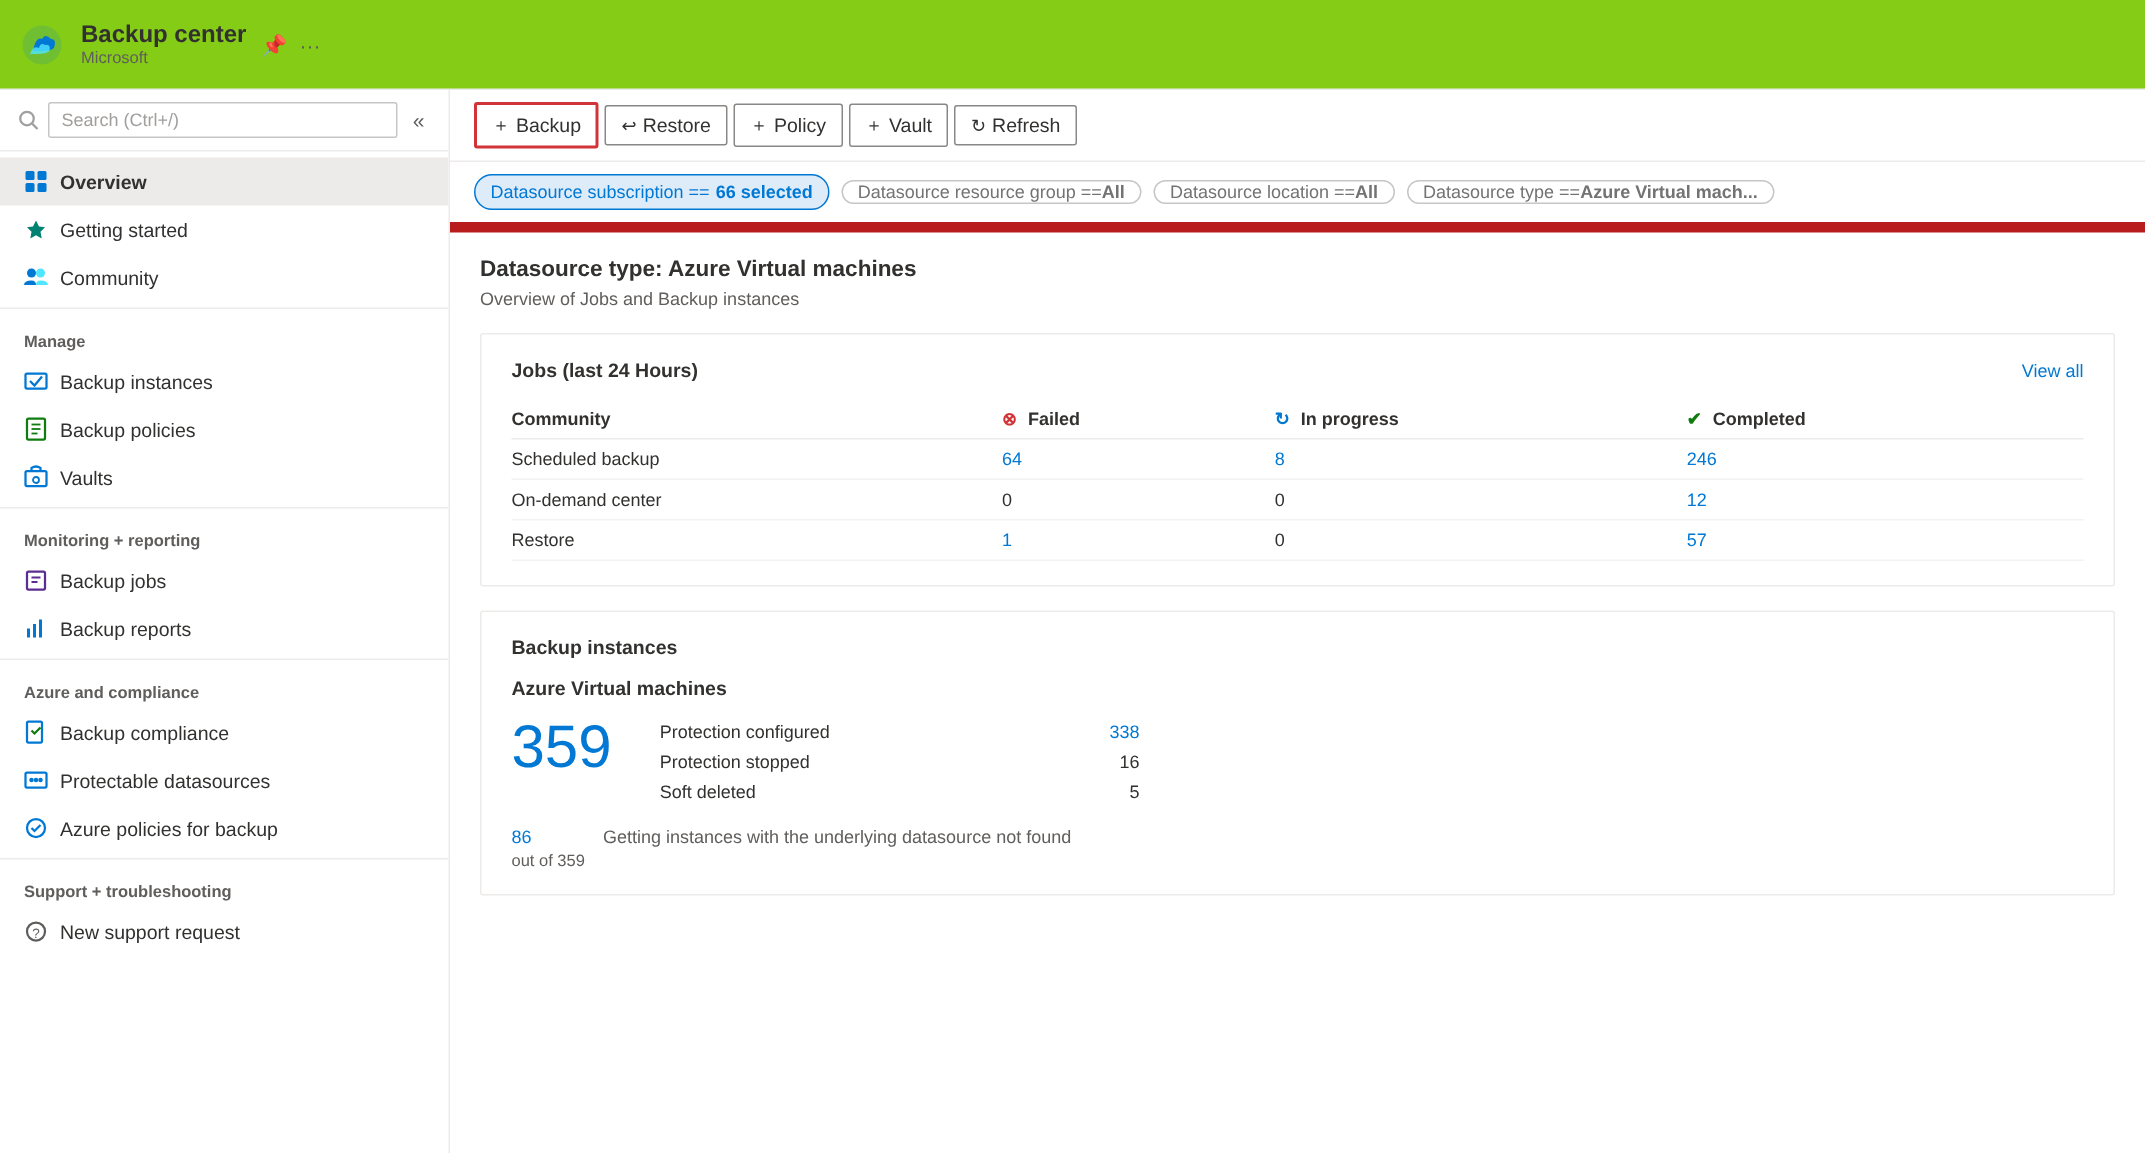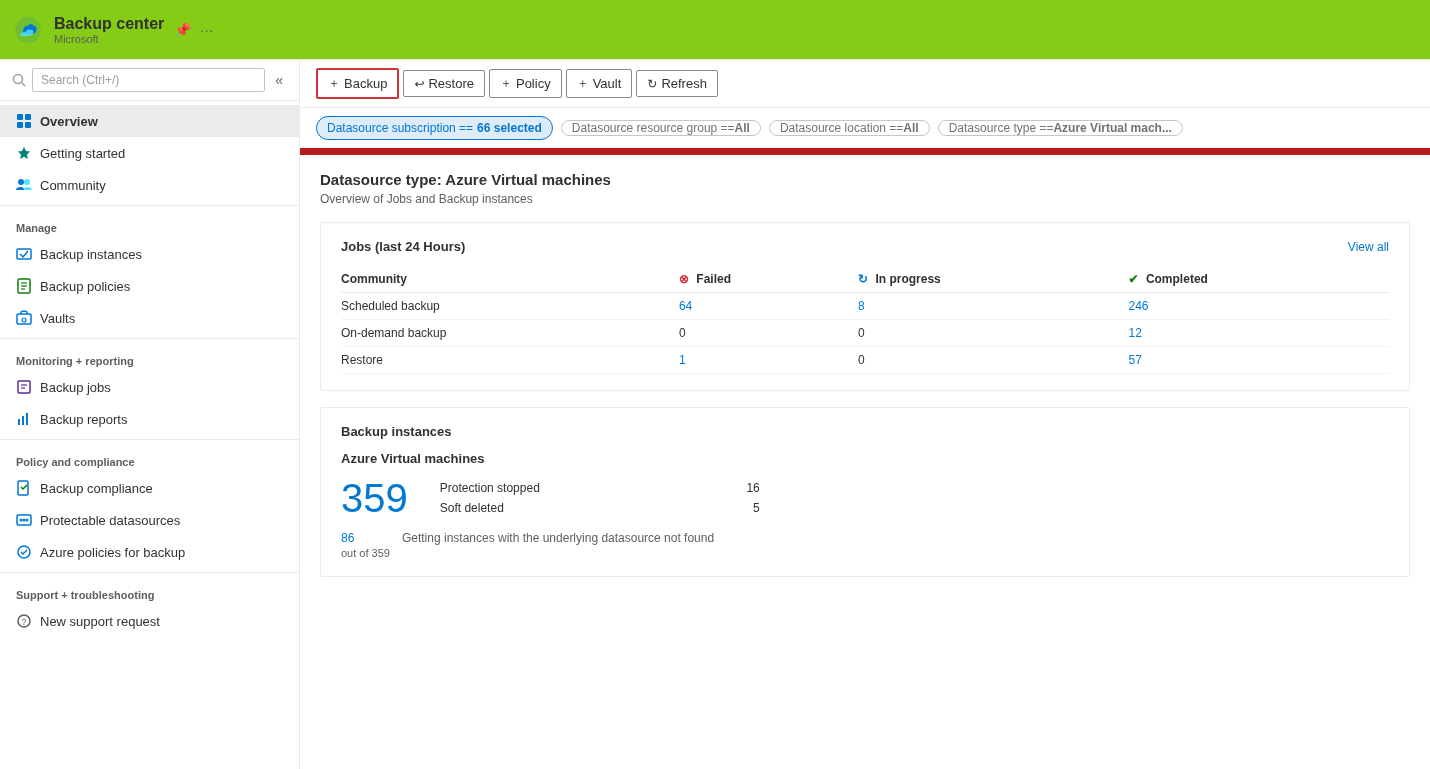--- a/index.html
+++ b/index.html
@@ -208,21 +208,21 @@
           <svg width="16" height="16" viewBox="0 0 16 16">
               <rect x="2" y="8" width="2" height="6" fill="#0078d4"></rect>
               <rect x="6" y="5" width="2" height="9" fill="#0078d4"></rect>
               <rect x="10" y="2" width="2" height="12" fill="#0078d4"></rect>
             </svg>
         </span>
         <span>Backup reports</span>
       </div>
 
       <hr class="nav-divider">
-      <div class="nav-section-label">Policy and compliance</div>
+      <div class="nav-section-label">Azure and compliance</div>
 
       <div class="nav-item">
         <span class="nav-icon">
           <svg width="16" height="16" viewBox="0 0 16 16">
               <rect x="2" y="1" width="10" height="14" rx="1" fill="none" stroke="#0078d4" stroke-width="1.5"></rect>
               <path d="M5 7 L7 9 L11 5" stroke="#107c10" stroke-width="1.5" fill="none"></path>
             </svg>
         </span>
         <span>Backup compliance</span>
       </div>
@@ -336,41 +336,45 @@
             </tr>
           </thead>
           <tbody>
             <tr>
               <td>Scheduled backup</td>
               <td class="link">64</td>
               <td class="link">8</td>
               <td class="link">246</td>
             </tr>
             <tr>
-              <td>On-demand backup</td>
+              <td>On-demand center</td>
               <td>0</td>
               <td>0</td>
               <td class="link">12</td>
             </tr>
             <tr>
               <td>Restore</td>
               <td class="link">1</td>
               <td>0</td>
               <td class="link">57</td>
             </tr>
           </tbody>
         </table>
       </div>
 
       <div class="card">
         <div class="instances-header">Backup instances</div>
         <div style="font-size:13px; font-weight:600; margin-bottom:12px;">Azure Virtual machines</div>
         <div class="instances-content">
           <div class="instances-count">359</div>
           <div class="instances-details">
+            <div class="instances-row">
+              <span class="label">Protection configured</span>
+              <span class="value">338</span>
+            </div>
             <div class="instances-row">
               <span class="label">Protection stopped</span>
               <span class="value-plain">16</span>
             </div>
             <div class="instances-row">
               <span class="label">Soft deleted</span>
               <span class="value-plain">5</span>
             </div>
           </div>
         </div>

